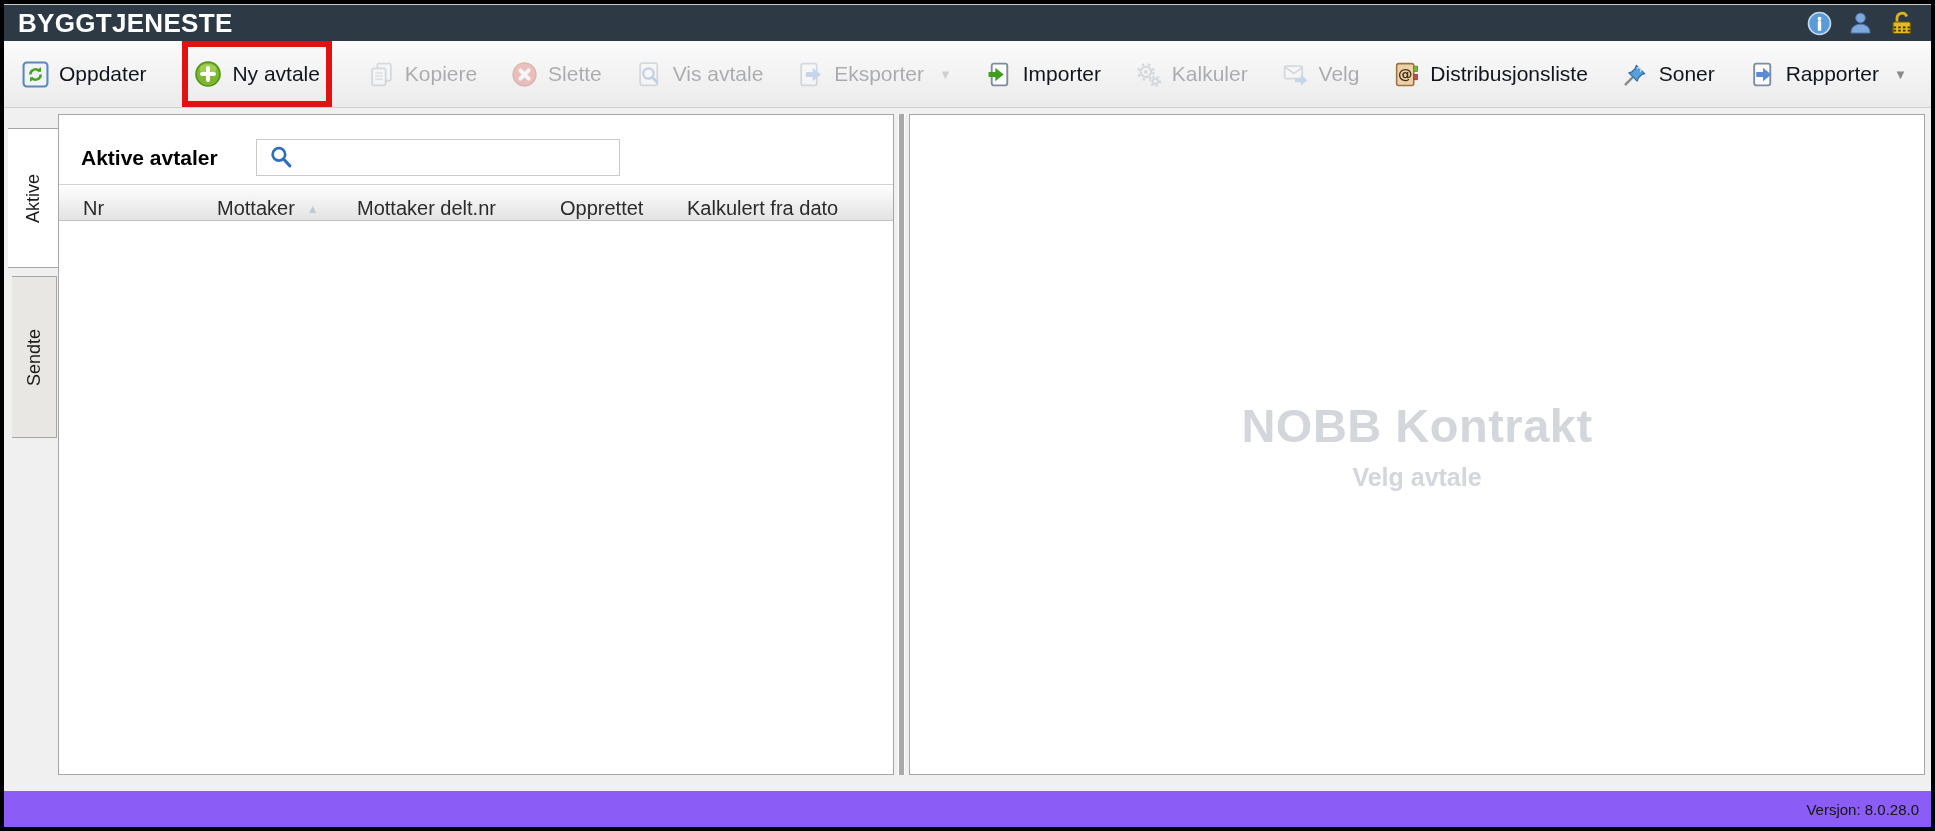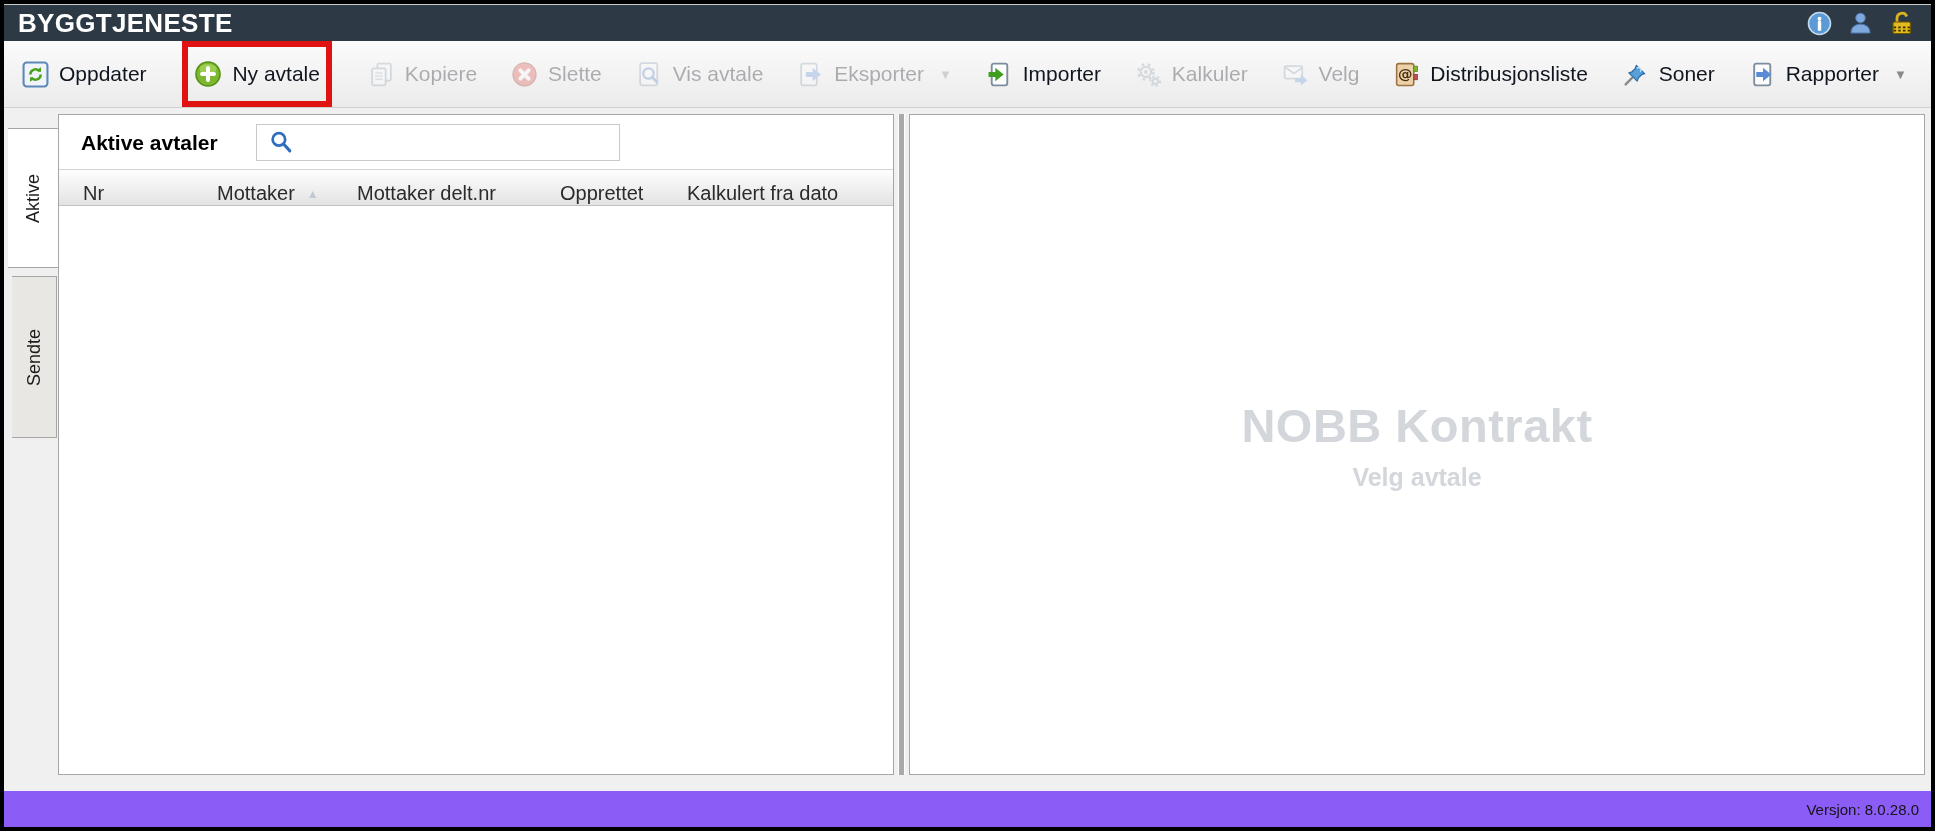--- a/index.html
+++ b/index.html
@@ -70,21 +70,21 @@
   .side-tab.inactive {
     background:#e9e7e3; border:1px solid #a6a6a6; border-right:none;
     height:162px; width:45px; margin-top:8px; align-self:flex-start; margin-left:4px;
   }
 
   
   .panel-left {
     flex:0 0 836px; background:#ffffff; border:1px solid #a6a6a6;
     display:flex; flex-direction:column; min-height:0;
   }
-  .lp-header { flex:0 0 auto; display:flex; align-items:center; padding:9px 12px 8px 22px; gap:38px; }
+  .lp-header { flex:0 0 auto; display:flex; align-items:center; padding:24px 12px 8px 22px; gap:38px; }
   .lp-title { font-weight:bold; font-size:21px; color:#000000; }
   .search-box {
     width:364px; height:37px; border:1px solid #c9c9c9; background:#ffffff;
     display:flex; align-items:center; padding:0 8px 0 12px;
   }
   .search-input {
     border:none; outline:none; flex:1; font-size:20px; font-style:italic;
     color:#555; background:transparent; font-family:inherit; min-width:0;
   }
   .search-input::placeholder { color:#8f8f8f; font-style:italic; }

